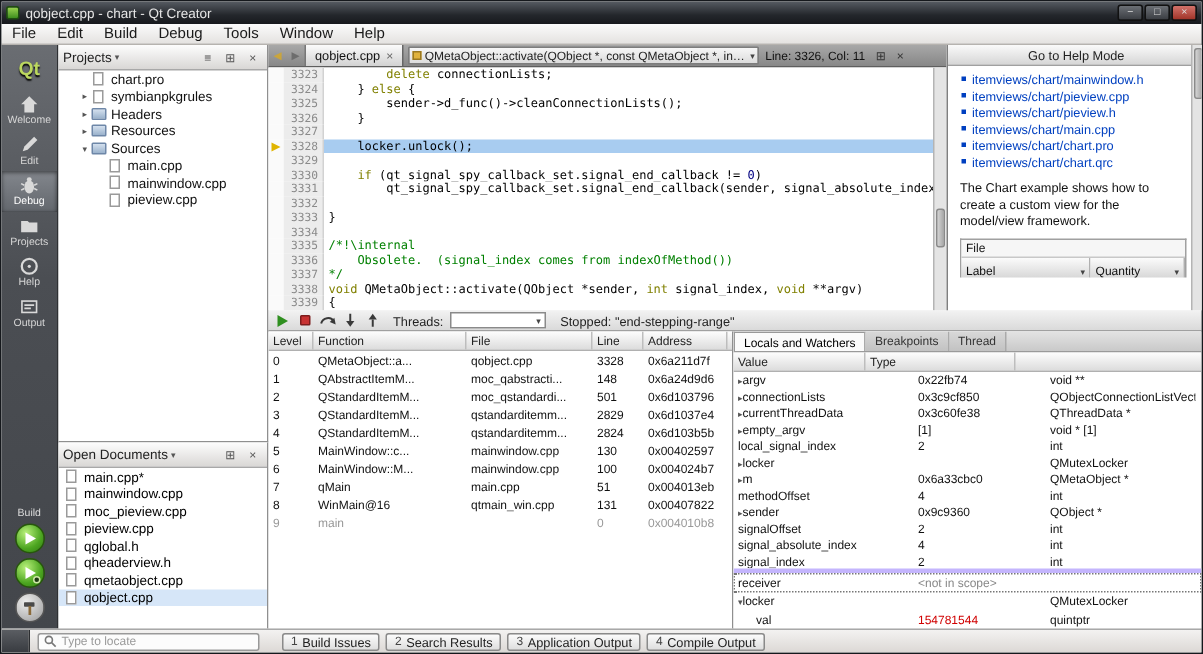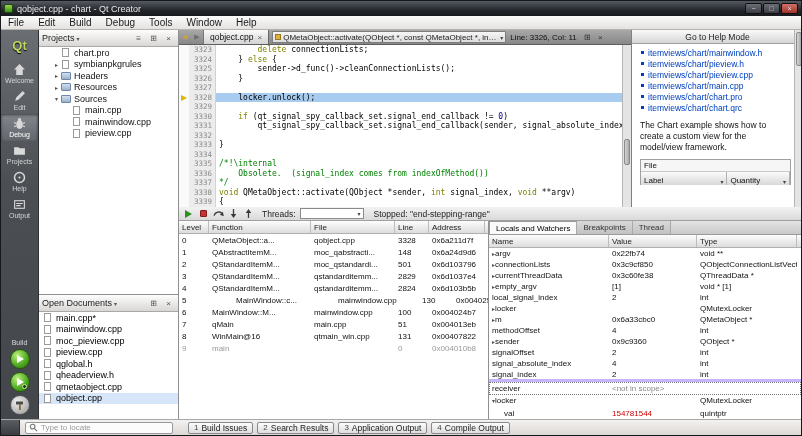--- a/index.html
+++ b/index.html
@@ -432,22 +432,22 @@
     <div class="vscroll">
         <div class="thumb"></div>
       </div>
   </div>
 
   <div class="help-panel">
     <div class="help-mode-btn">Go to Help Mode</div>
     <div class="help-body">
       <ul id="help-links">
           <li class="help-link">itemviews/chart/mainwindow.h</li>
+          <li class="help-link">itemviews/chart/pieview.cpp</li>
           <li class="help-link">itemviews/chart/pieview.h</li>
-          <li class="help-link">itemviews/chart/pieview.cpp</li>
           <li class="help-link">itemviews/chart/main.cpp</li>
           <li class="help-link">itemviews/chart/chart.pro</li>
           <li class="help-link">itemviews/chart/chart.qrc</li>
         </ul>
       <p class="help-desc">The Chart example shows how to create a custom view for the model/view framework.</p>
       <div class="example-box">
         <div class="ex-menu">File</div>
         <div class="ex-headers">
           <span class="ex-h c1">
               <span>Label</span>
@@ -536,21 +536,21 @@
         </div>
         <div class="grid-row">
           <span class="g-cell" style="width: 30px;">4</span>
           <span class="g-cell" style="width: 102px;">QStandardItemM...</span>
           <span class="g-cell" style="width: 84px;">qstandarditemm...</span>
           <span class="g-cell" style="width: 34px;">2824</span>
           <span class="g-cell" style="width: 56px;">0x6d103b5b</span>
         </div>
         <div class="grid-row">
           <span class="g-cell" style="width: 30px;">5</span>
-          <span class="g-cell" style="width: 102px; margin-left: 24px;">MainWindow::c...</span>
+          <span class="g-cell" style="width: 102px;">MainWindow::c...</span>
           <span class="g-cell" style="width: 84px;">mainwindow.cpp</span>
           <span class="g-cell" style="width: 34px;">130</span>
           <span class="g-cell" style="width: 56px;">0x00402597</span>
         </div>
         <div class="grid-row">
           <span class="g-cell" style="width: 30px;">6</span>
           <span class="g-cell" style="width: 102px;">MainWindow::M...</span>
           <span class="g-cell" style="width: 84px;">mainwindow.cpp</span>
           <span class="g-cell" style="width: 34px;">100</span>
           <span class="g-cell" style="width: 56px;">0x004024b7</span>
@@ -579,21 +579,20 @@
       </div>
   </div>
 
   <div class="locals-pane">
     <div class="dock-tabs" id="locals-tabs">
         <span class="dock-tab active">Locals and Watchers</span>
         <span class="dock-tab">Breakpoints</span>
         <span class="dock-tab">Thread</span>
       </div>
     <div class="grid-header" id="locals-header">
-        <span class="gh-cell" style="width: 120px;">Name</span>
         <span class="gh-cell" style="width: 88px;">Value</span>
         <span class="gh-cell" style="width: 100px;">Type</span>
       </div>
     <div id="locals-rows">
         <div class="grid-row row11">
           <span class="g-cell" style="width: 120px;"><span class="tree-arrow">▸</span><span>argv</span></span>
           <span class="g-cell" style="width: 88px;">0x22fb74</span>
           <span class="g-cell" style="width: 100px;">void **</span>
         </div>
         <div class="grid-row row11">

